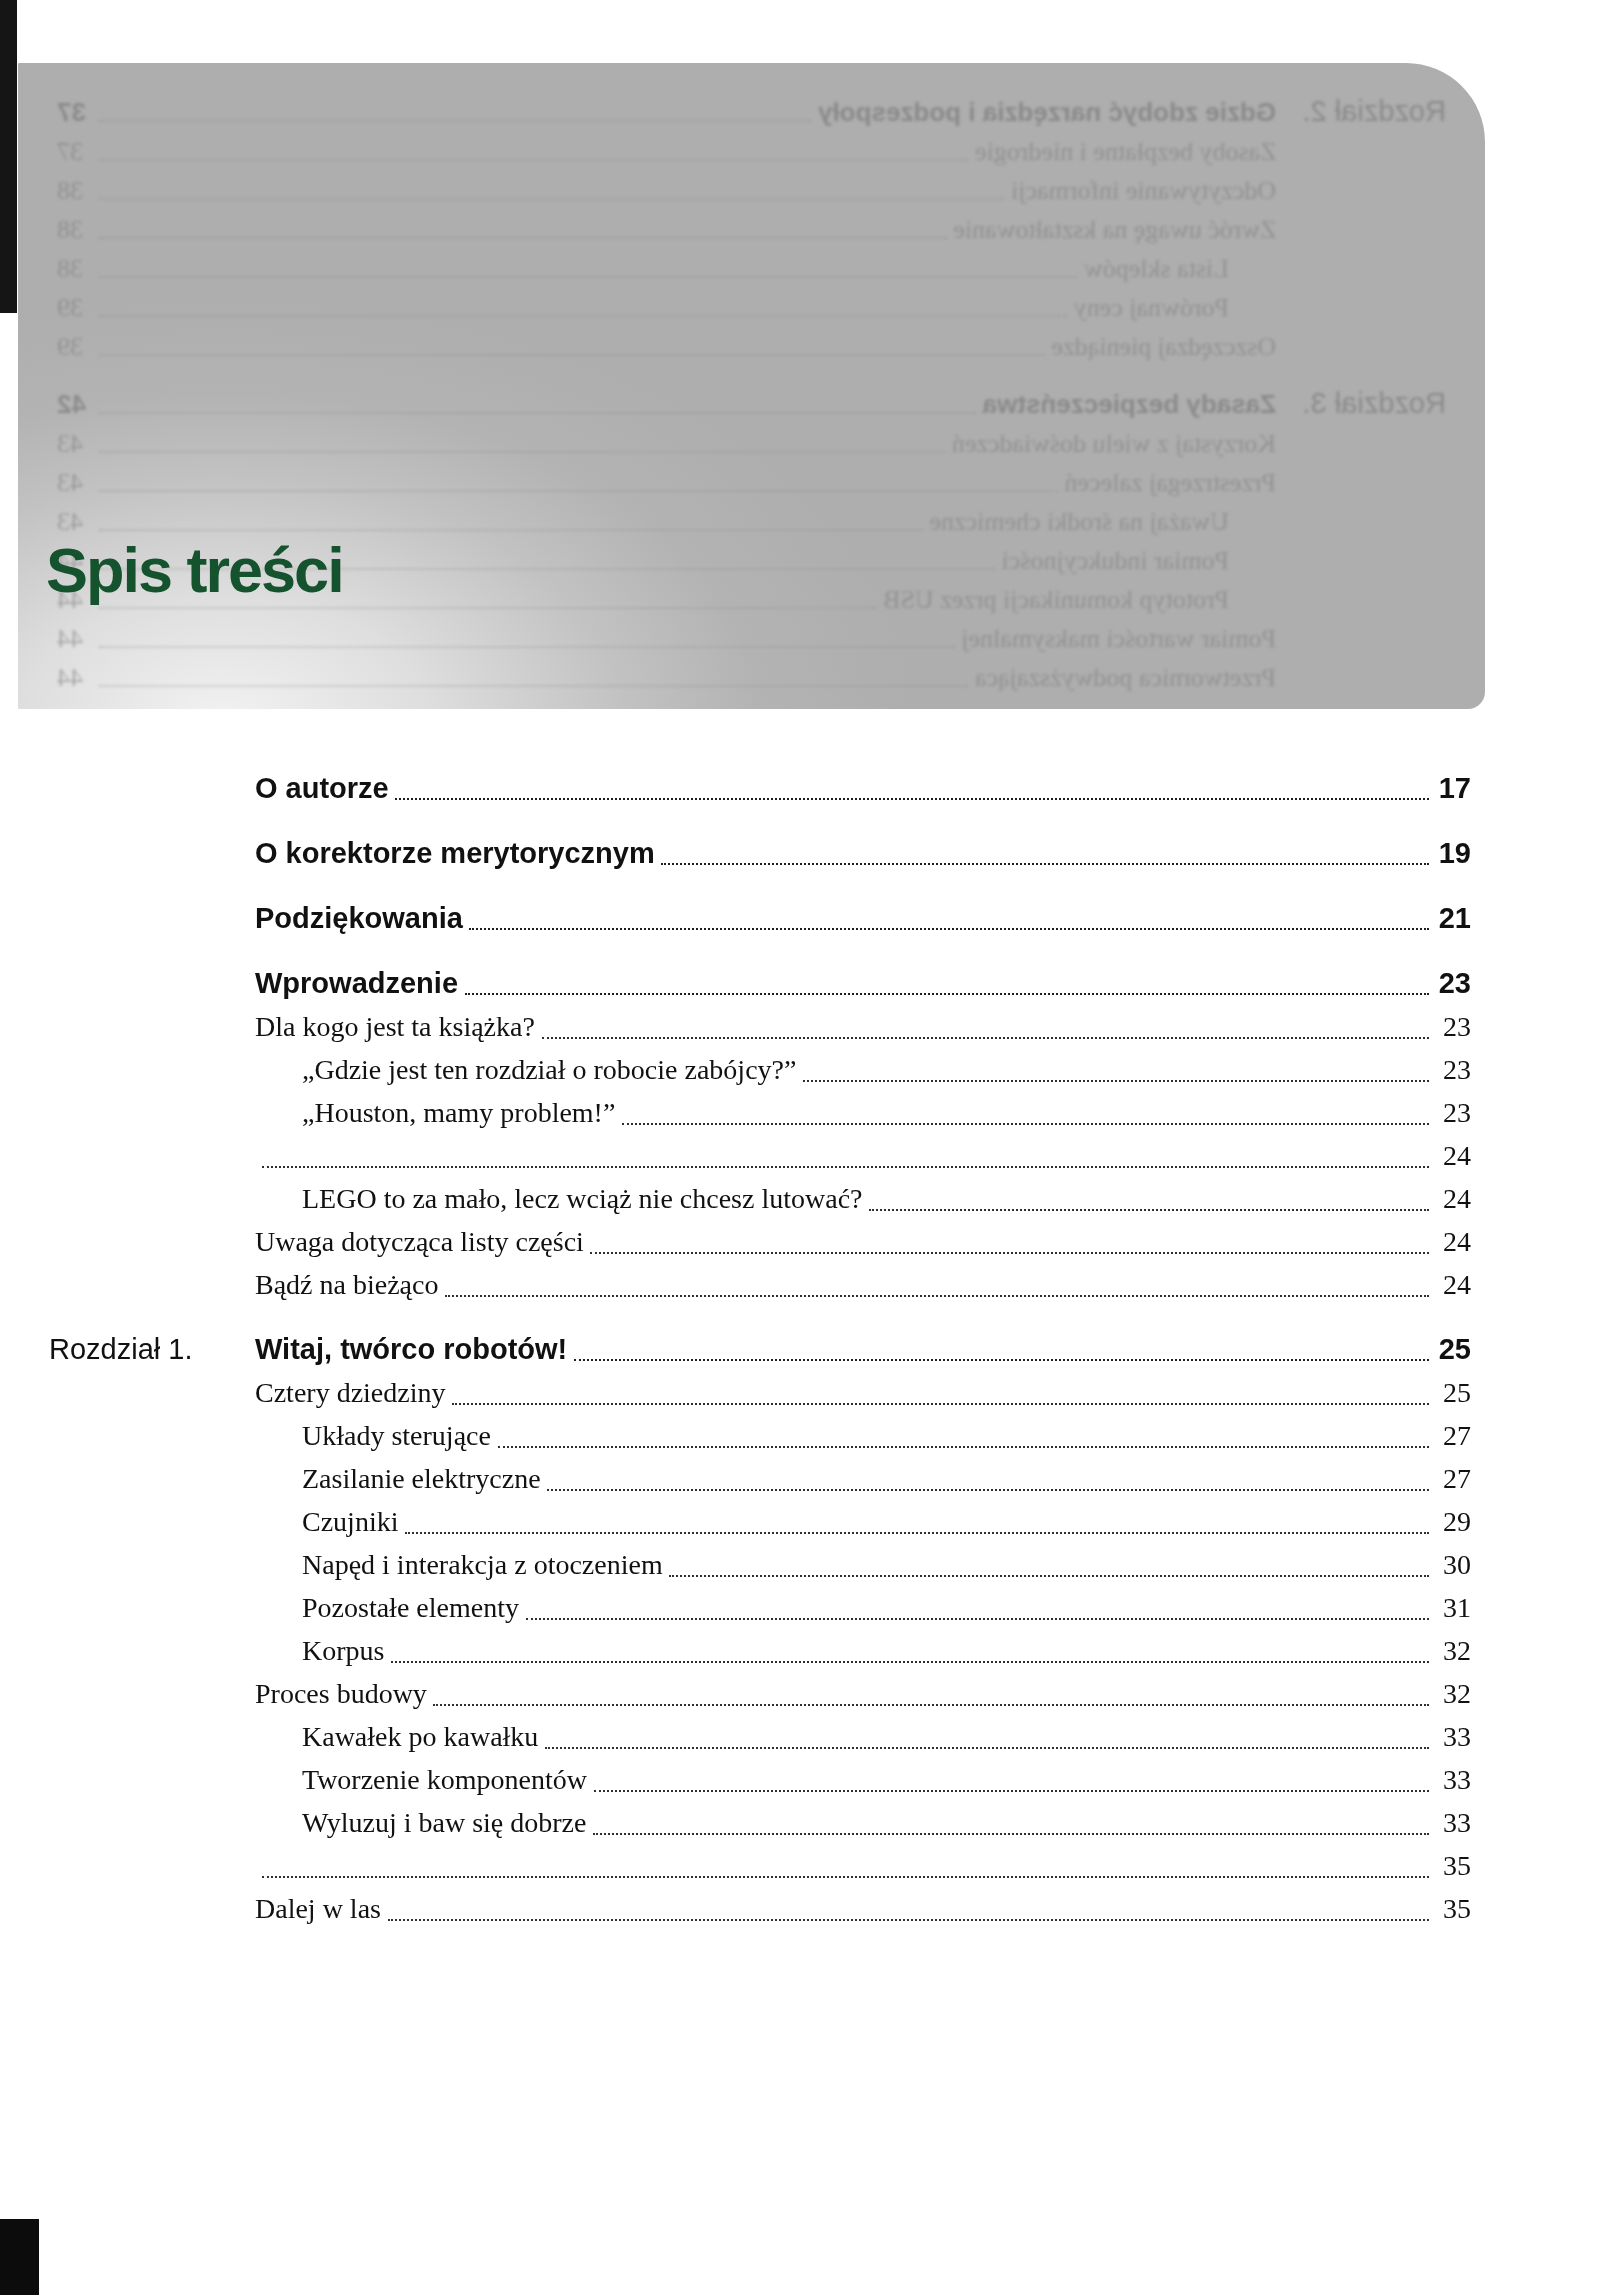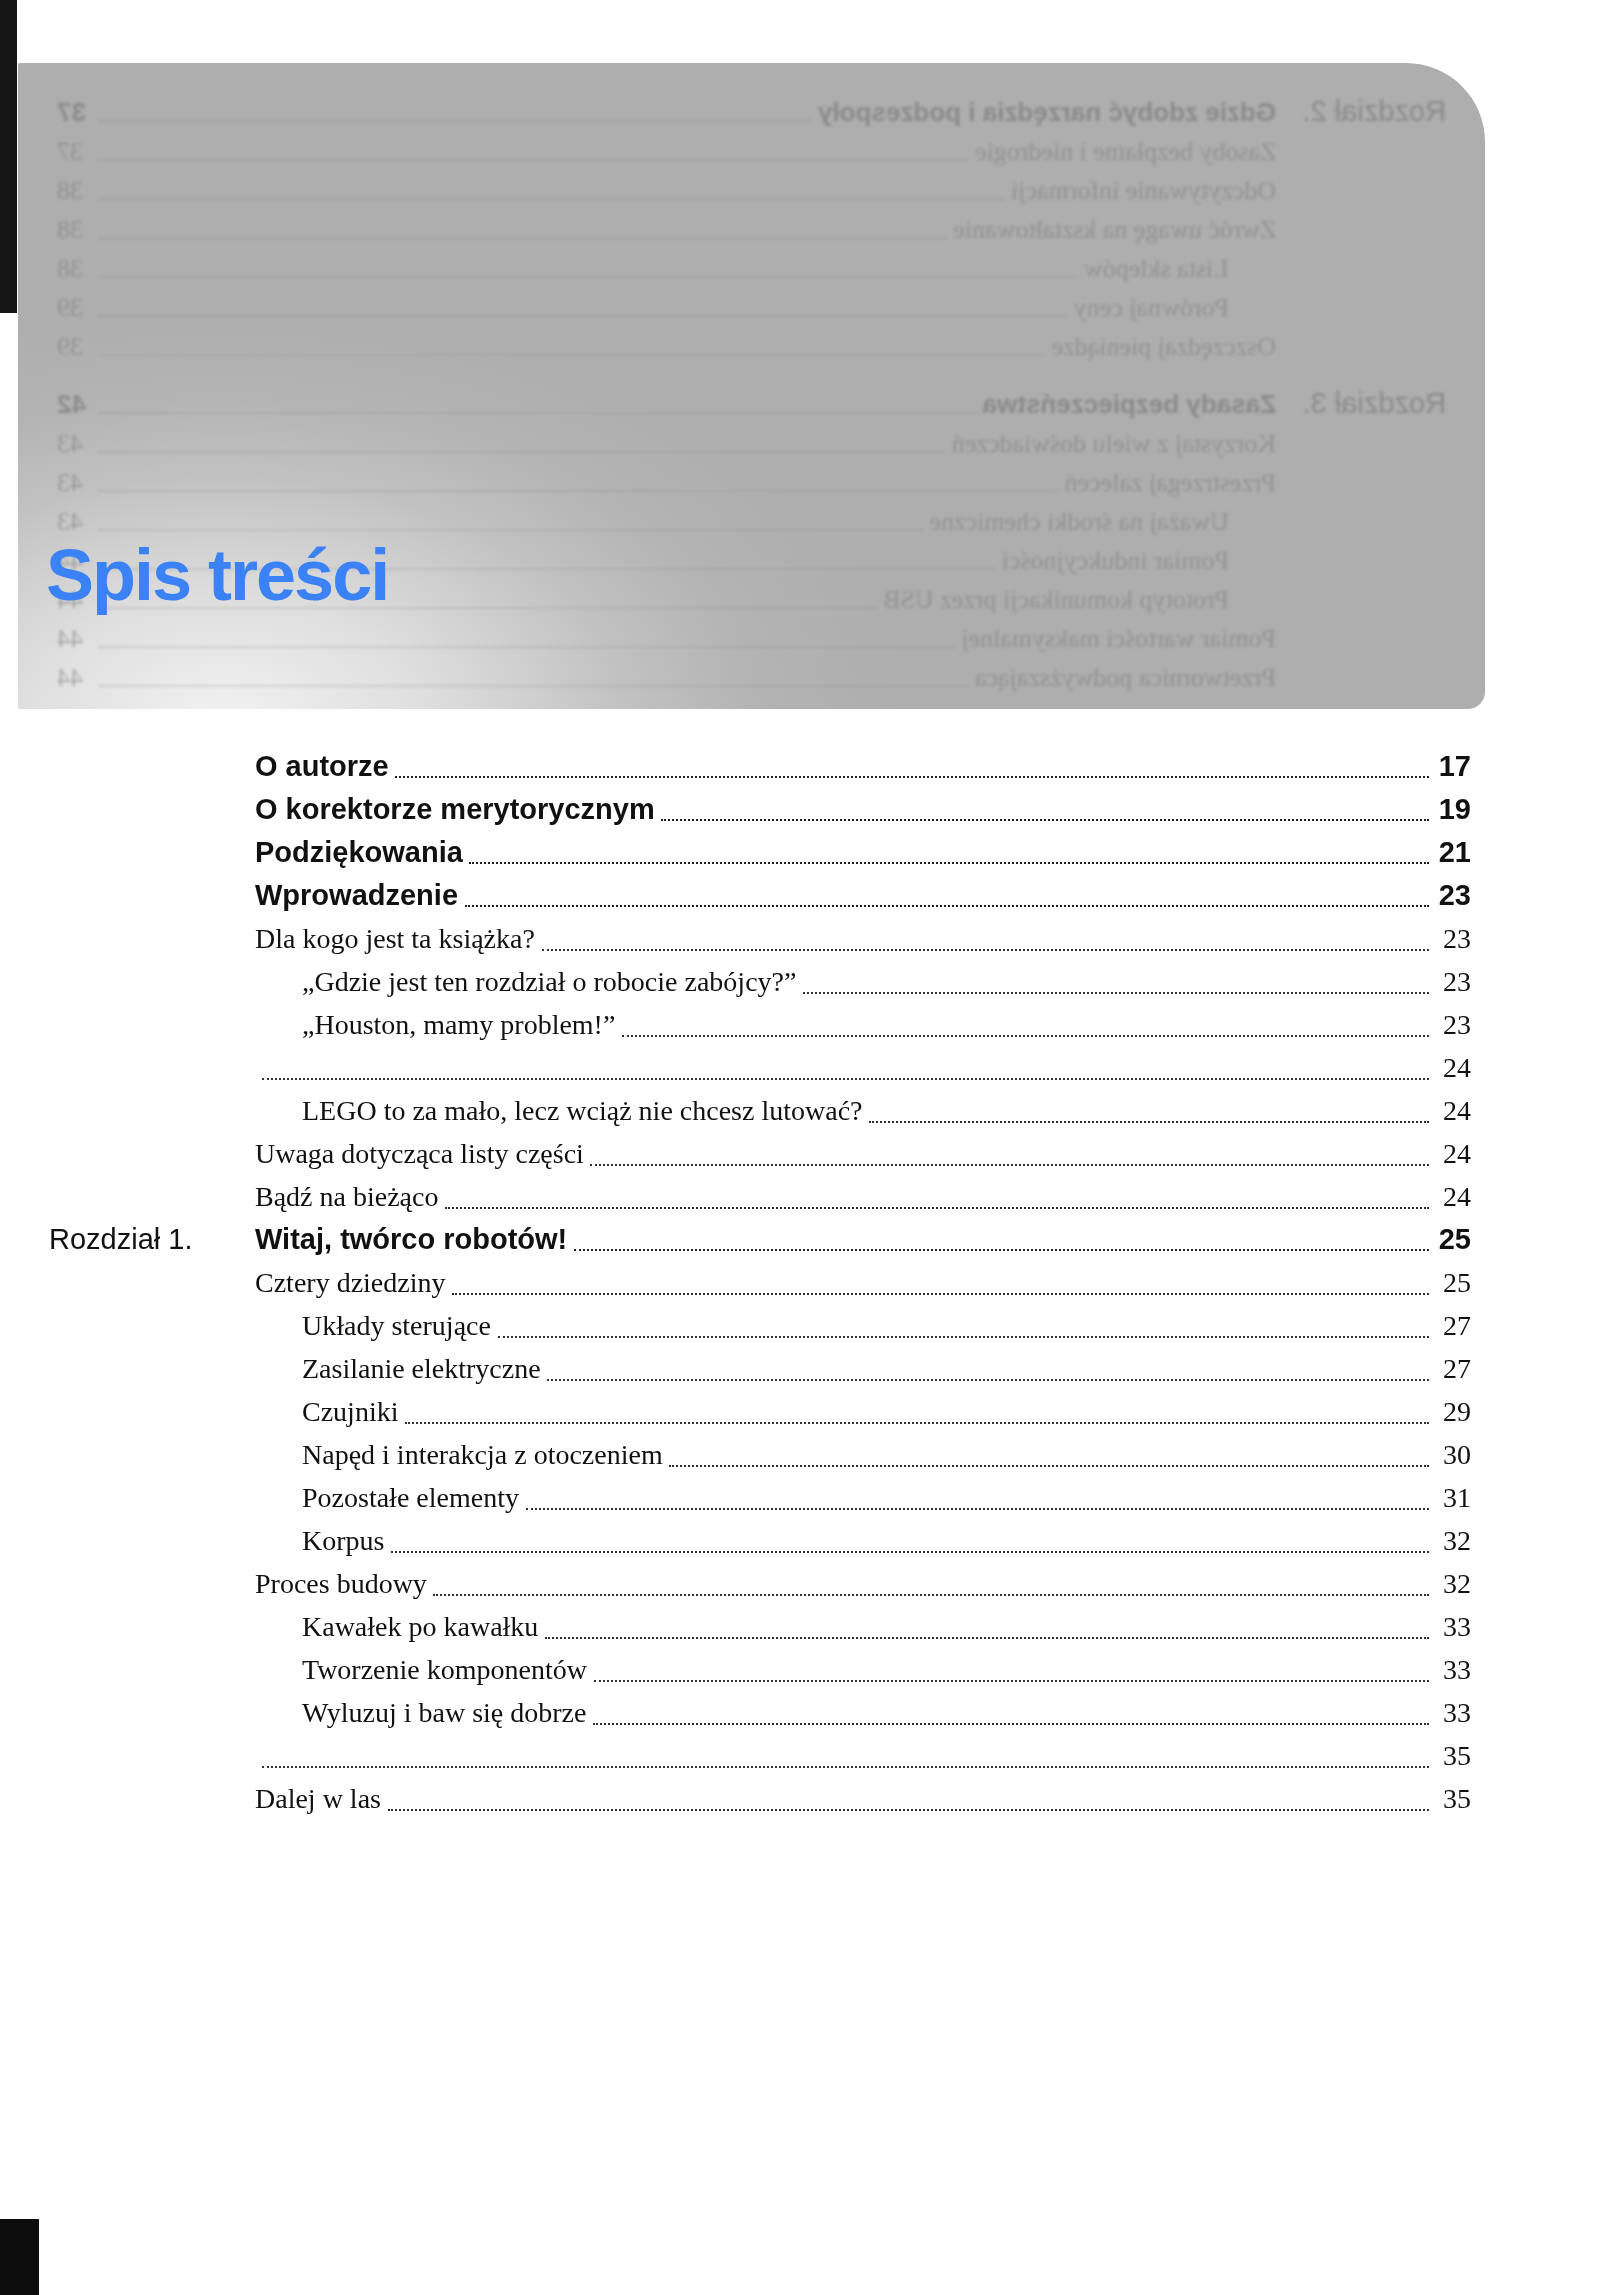--- a/index.html
+++ b/index.html
@@ -29,22 +29,22 @@
     transform:scaleX(-1);
     filter:blur(1.7px);
     opacity:.55;
     color:#7b7b7b;
   }
 
   
   .heading {
     position:absolute; left:46px; top:539px;
     font-family:"Liberation Sans", sans-serif;
-    font-weight:bold; font-size:72px; letter-spacing:-2px;
-    color:#3b82f6; line-height:1.0;
+    font-weight:bold; font-size:63px; letter-spacing:-2px;
+    color:#14532d; line-height:1.0;
   }
 
   
   .toc { position:absolute; left:49px; top:745px; width:1422px; }
 
   .row {
     display:flex; align-items:baseline;
     height:43px; font-size:28px; line-height:43px;
     white-space:nowrap;
   }
@@ -60,20 +60,21 @@
     margin:0 6.6px 9.2px 6.6px;
     border-bottom:2.6px dotted #2f2f2f;
     align-self:flex-end;
   }
   .row .pg { flex:0 0 auto; min-width:35px; text-align:right; }
 
   .row.bold {
     font-family:"Liberation Sans", sans-serif;
     font-weight:bold; font-size:29px;
     height:43px; line-height:43px;
+    margin-top:22px;
   }
   .row.bold .dots { border-bottom:2.6px dotted #1d1d1d; margin-bottom:9.8px; }
 
   
   .bleed .row { height:39px; line-height:39px; font-size:26px; }
   .bleed .row.bold { margin-top:17px; height:41px; line-height:41px; color:#6d6d6d; }
   .bleed .row .chapter { flex:0 0 170px; }
   .bleed .row .dots { border-color:#8d8d8d; }
 </style>
 </head>

